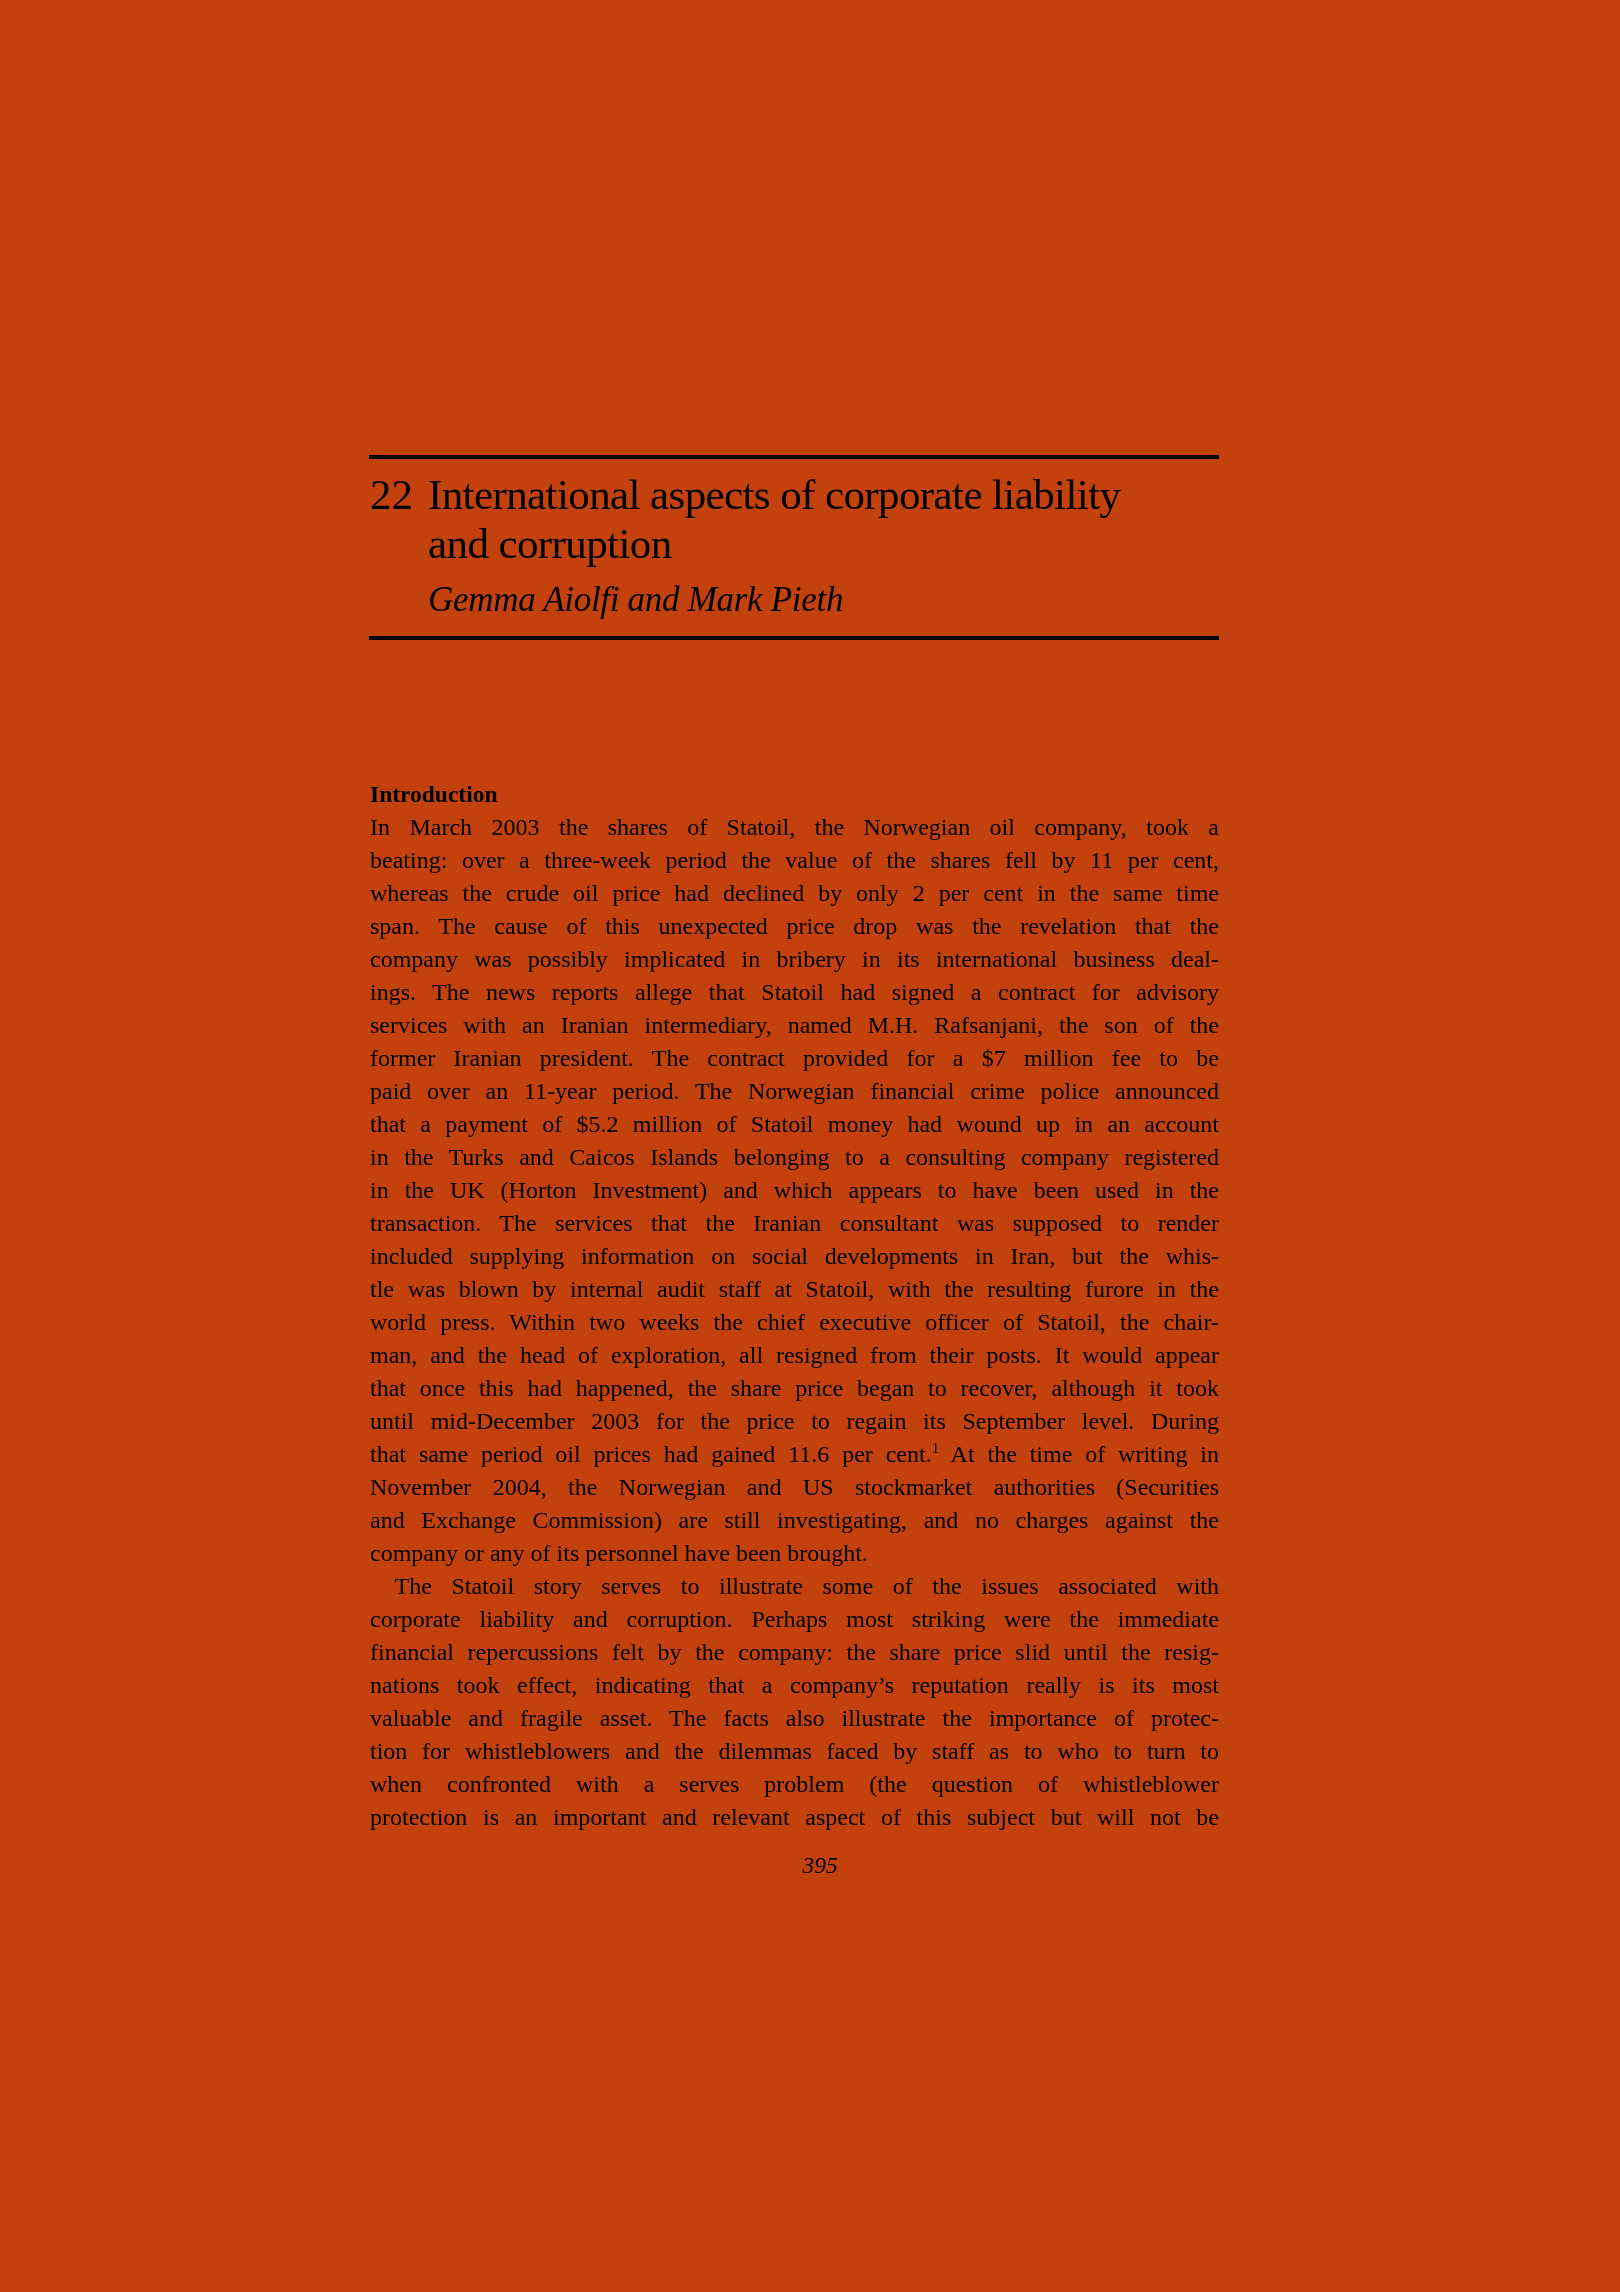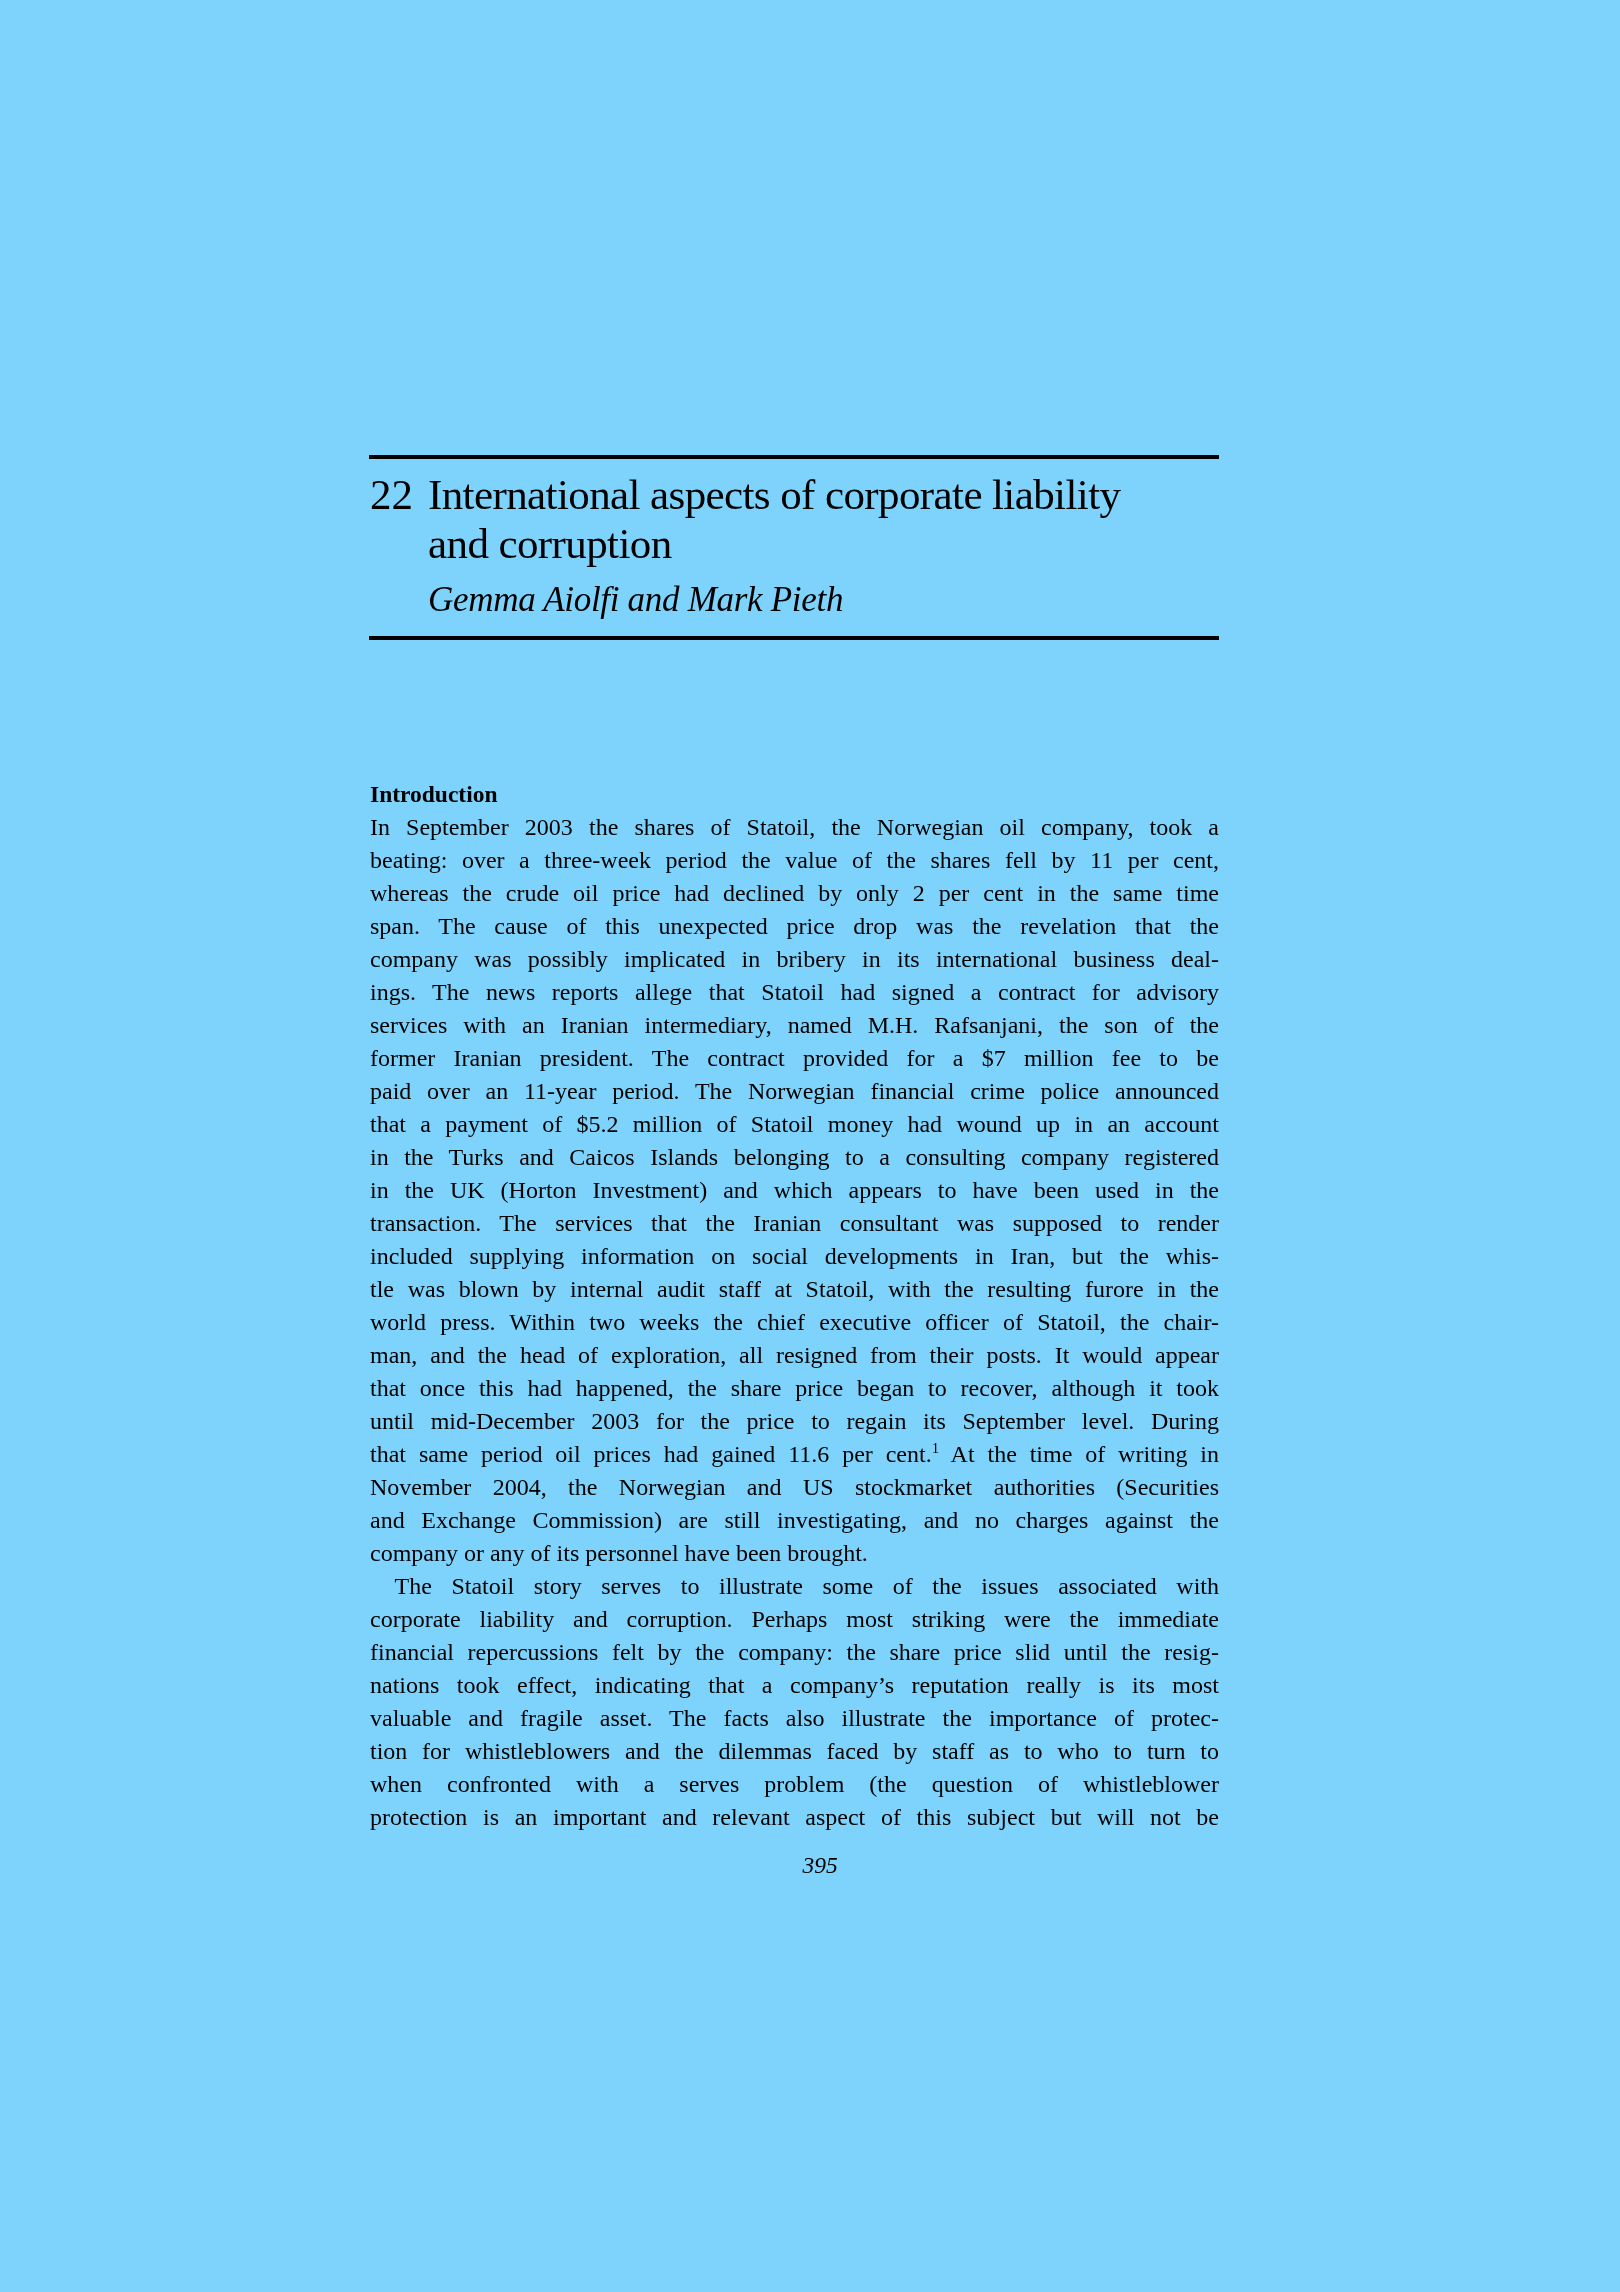--- a/index.html
+++ b/index.html
@@ -1,17 +1,17 @@
 <!DOCTYPE html>
 <html><head>
 <meta charset="utf-8">
 <style>
   html, body { margin: 0; padding: 0; background: #ffffff; }
   body { width: 1620px; height: 2293px; position: relative; overflow: hidden; color: #000; font-family: "Liberation Serif", "DejaVu Serif", serif; }
-  .page { position: absolute; left: 0; top: 0; width: 1620px; height: 2293px; background: #7dd3fc; }
+  .page { position: absolute; left: 0; top: 0; width: 1620px; height: 2293px; background: #c2410c; }
   .rule { position: absolute; left: 369px; width: 850px; height: 3.9px; background: #000; }
   .rule.top { top: 455px; }
   .rule.bottom { top: 636px; }
   .chap-num { position: absolute; left: 370px; top: 470px; font-size: 43px; line-height: 49px; }
   .chap-title { position: absolute; left: 428px; top: 470px; width: 784px; font-size: 43px; line-height: 49px; letter-spacing: -0.6px; }
   .chap-title div { white-space: nowrap; }
   .authors { position: absolute; left: 428px; top: 580px; font-size: 35px; line-height: 39px; font-style: italic; letter-spacing: -0.3px; text-align: center; }
   .body { position: absolute; left: 370px; top: 778px; width: 849px; font-size: 24px; }
   .heading { font-weight: bold; height: 33px; line-height: 33px; font-size: 23.5px; }
   .line { height: 33px; line-height: 33px; white-space: nowrap; text-align: justify; text-align-last: justify; overflow: visible; }
@@ -30,21 +30,21 @@
     <div>International aspects of corporate liability</div>
     <div>and corruption</div>
   </div>
   <div class="authors">Gemma Aiolfi and Mark Pieth</div>
   <div class="rule bottom"></div>
 
   <div class="body">
     <div class="heading">Introduction</div>
 
     <div>
-      <div class="line">In September 2003 the shares of Statoil, the Norwegian oil company, took a</div>
+      <div class="line">In March 2003 the shares of Statoil, the Norwegian oil company, took a</div>
       <div class="line">beating: over a three-week period the value of the shares fell by 11 per cent,</div>
       <div class="line">whereas the crude oil price had declined by only 2 per cent in the same time</div>
       <div class="line">span. The cause of this unexpected price drop was the revelation that the</div>
       <div class="line">company was possibly implicated in bribery in its international business deal-</div>
       <div class="line">ings. The news reports allege that Statoil had signed a contract for advisory</div>
       <div class="line">services with an Iranian intermediary, named M.H. Rafsanjani, the son of the</div>
       <div class="line">former Iranian president. The contract provided for a $7 million fee to be</div>
       <div class="line">paid over an 11-year period. The Norwegian financial crime police announced</div>
       <div class="line">that a payment of $5.2 million of Statoil money had wound up in an account</div>
       <div class="line">in the Turks and Caicos Islands belonging to a consulting company registered</div>

